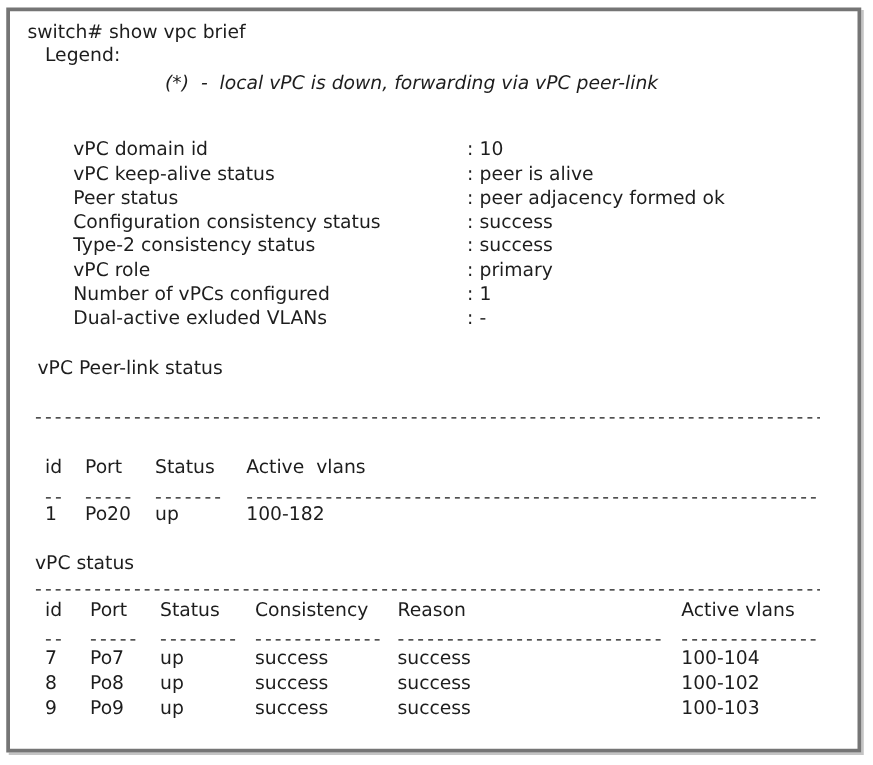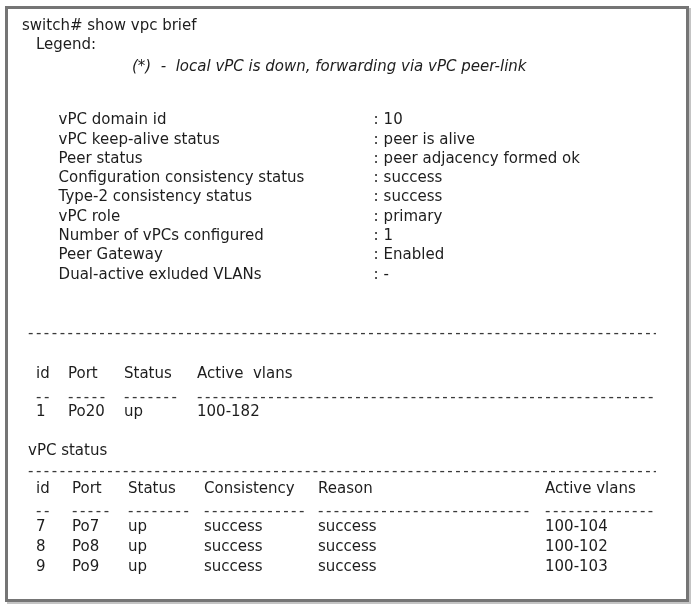--- a/index.html
+++ b/index.html
@@ -68,27 +68,25 @@
     <div class="kv-row">
       <span class="kv-label">Type-2 consistency status</span><span class="kv-colon">:</span><span class="kv-value">success</span>
     </div>
     <div class="kv-row">
       <span class="kv-label">vPC role</span><span class="kv-colon">:</span><span class="kv-value">primary</span>
     </div>
     <div class="kv-row">
       <span class="kv-label">Number of vPCs configured</span><span class="kv-colon">:</span><span class="kv-value">1</span>
     </div>
     <div class="kv-row">
-      <span class="kv-label">Peer Gateway</span><span class="kv-colon">:</span><span class="kv-value">Enabled</span>
-    </div>
-    <div class="kv-row">
       <span class="kv-label">Dual-active exluded VLANs</span><span class="kv-colon">:</span><span class="kv-value">-</span>
     </div>
   </div>
 
+  <div class="line" style="left:30px;top:285px;">vPC Peer-link status</div>
   <div class="line dashes sep" style="left:28px;top:327px;">------------------------------------------------------------------------------------</div>
 
   <div class="col" style="left:36px;top:364px;">id</div>
   <div class="col" style="left:68px;top:364px;">Port</div>
   <div class="col" style="left:124px;top:364px;">Status</div>
   <div class="col" style="left:197px;top:364px;">Active  vlans</div>
 
   <div class="col dashes" style="left:36px;top:388px;">--</div>
   <div class="col dashes" style="left:68px;top:388px;">-----</div>
   <div class="col dashes" style="left:124px;top:388px;">-------</div>

